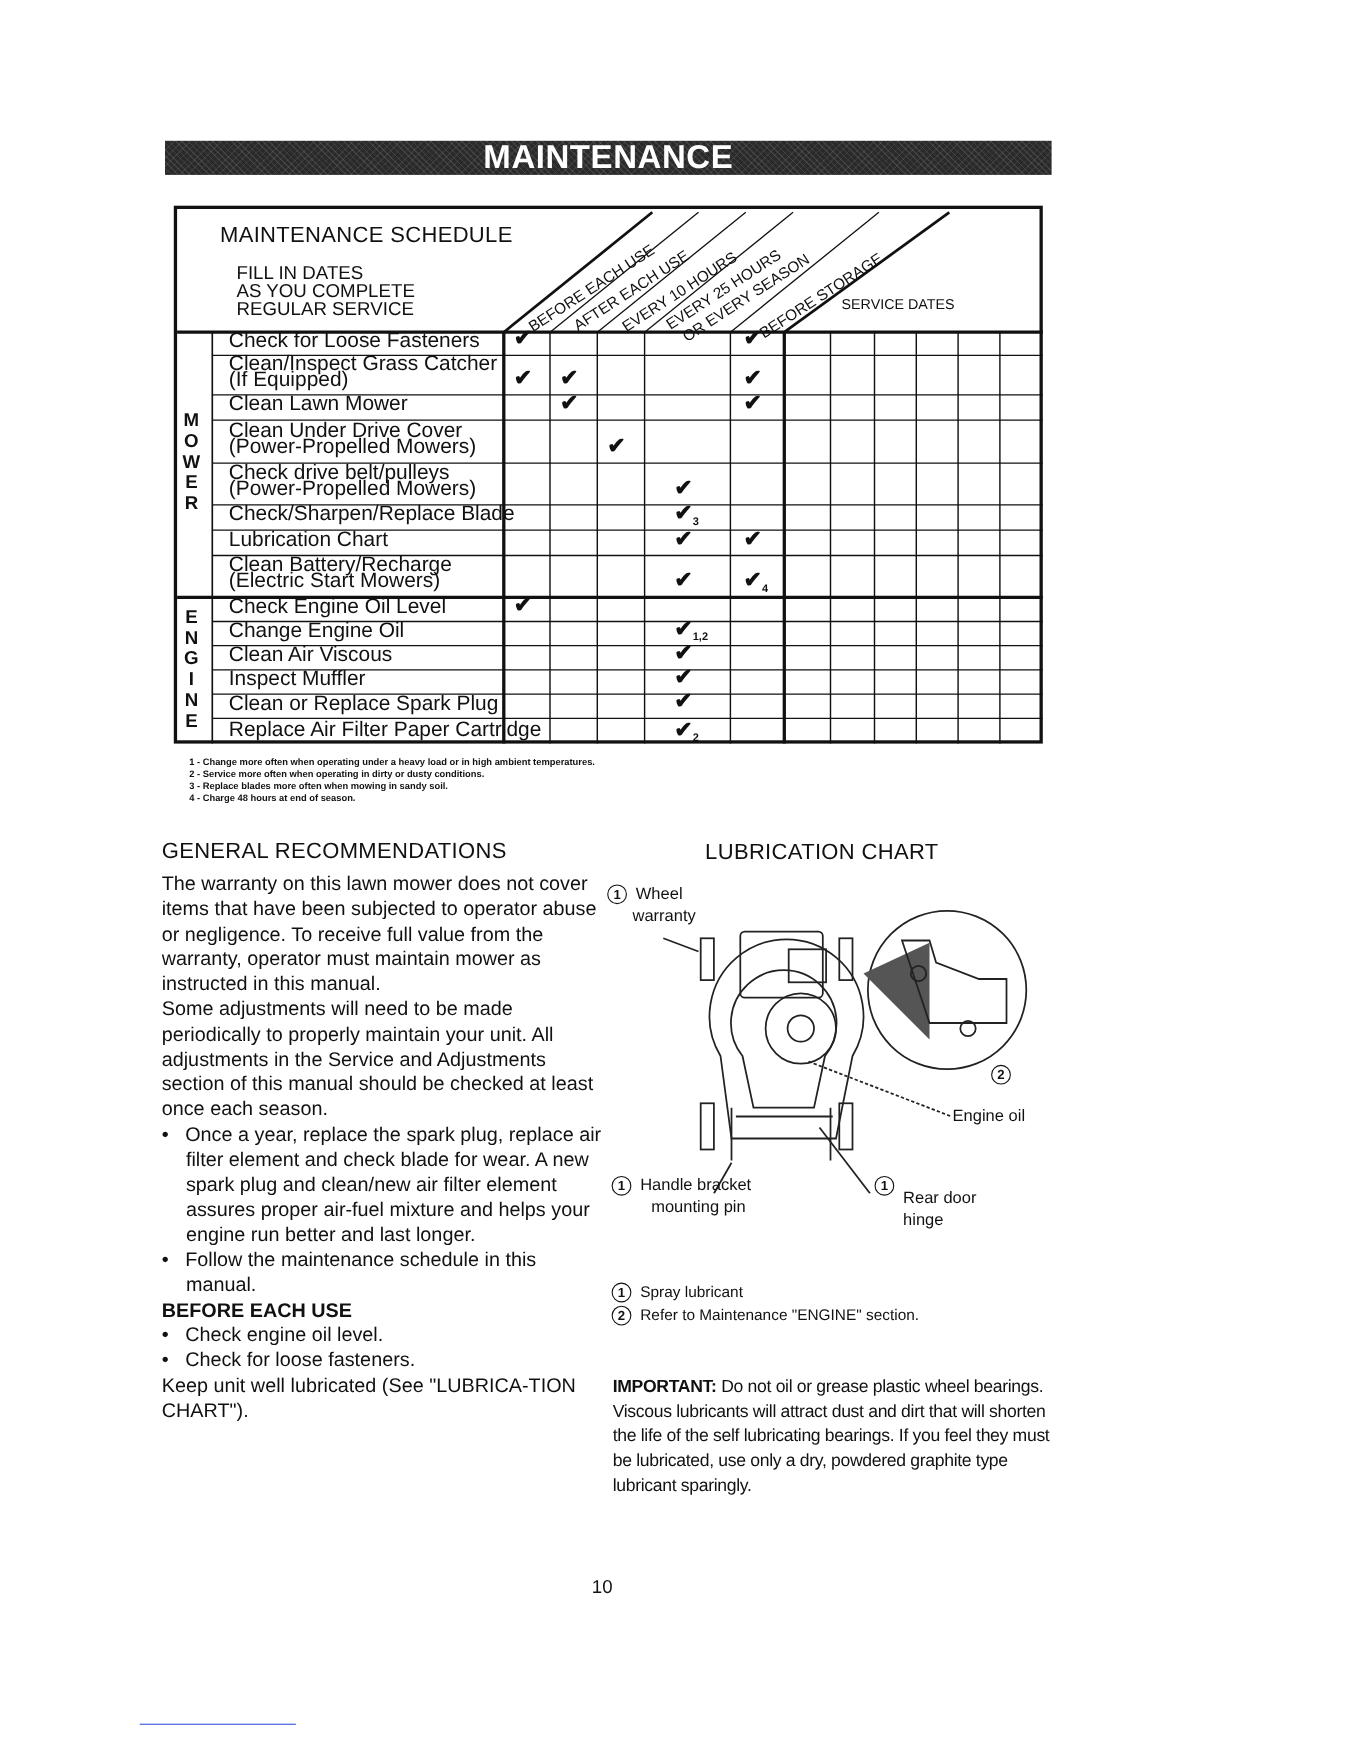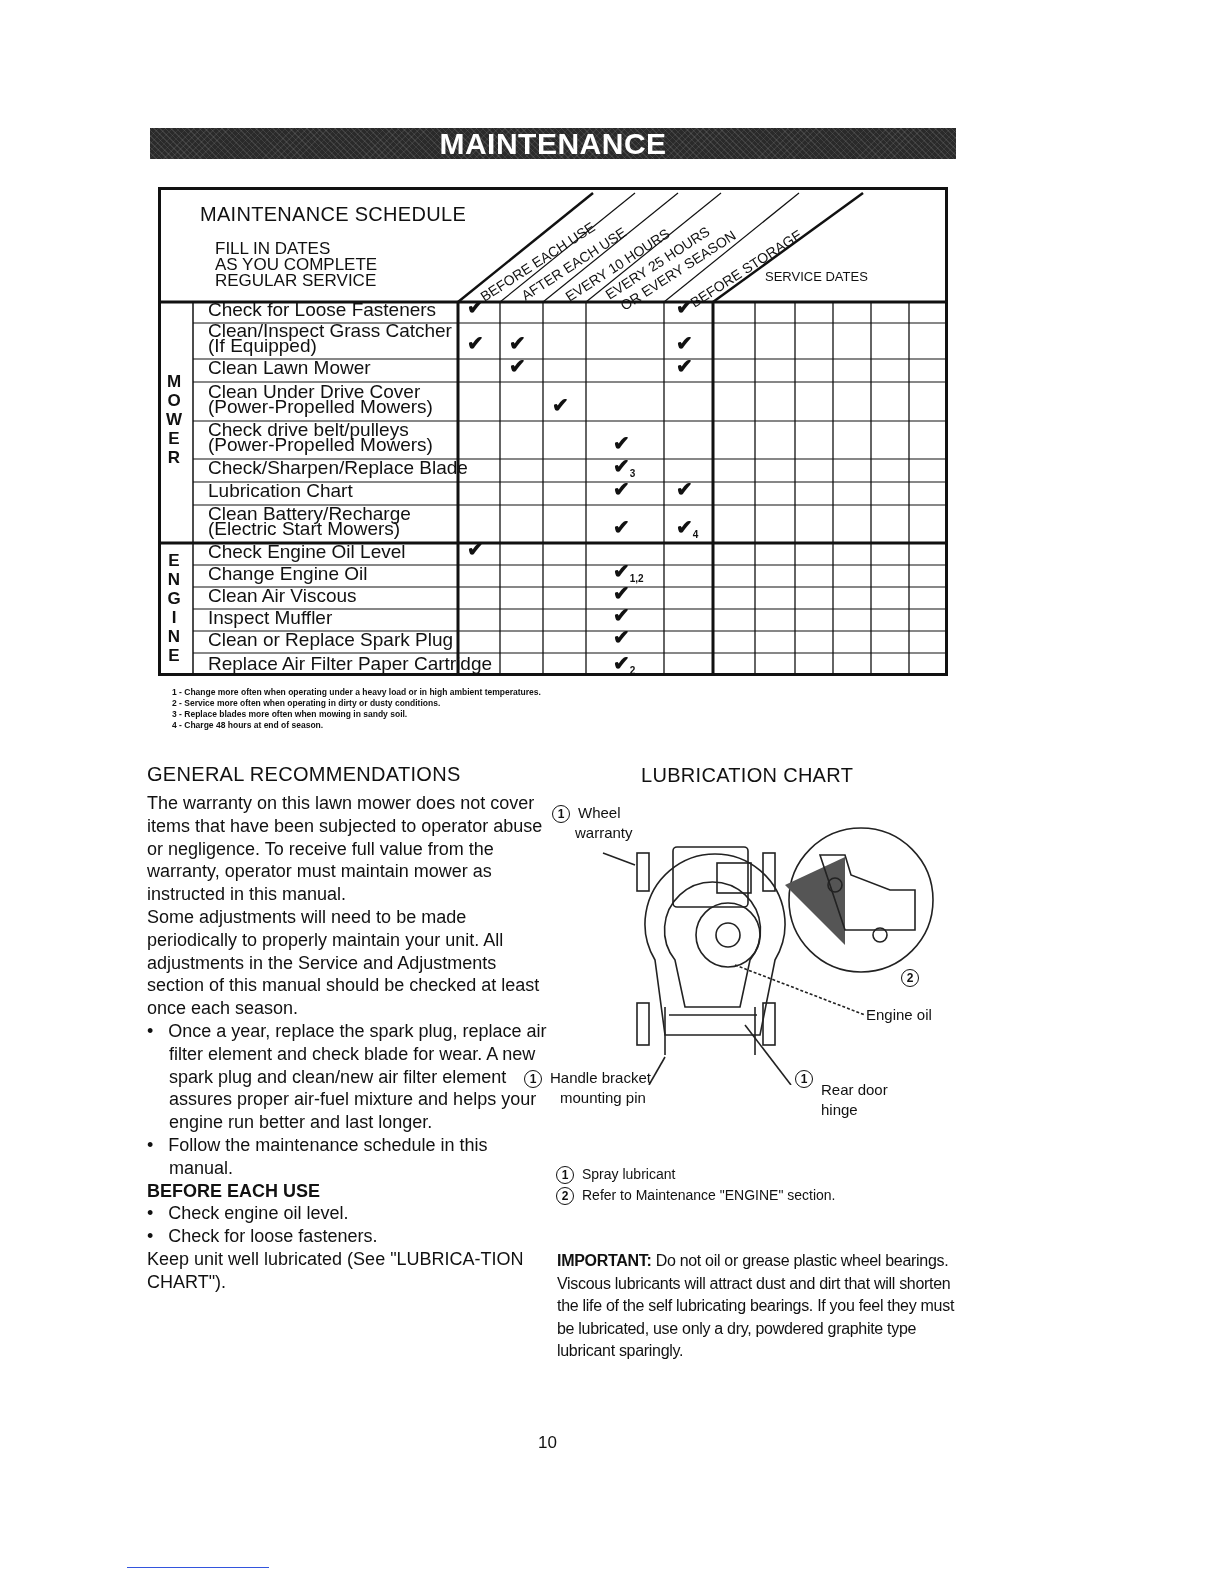--- a/index.html
+++ b/index.html
@@ -217,21 +217,21 @@
 </svg>
 
 <div class="callout" style="left:552px;top:803px">
   <span class="circ">1</span><span>Wheel</span><br>
   <span style="padding-left:23px">warranty</span>
 </div>
 <div class="callout" style="left:901px;top:967px">
   <span class="circ">2</span>
 </div>
 <div class="callout" style="left:866px;top:1005px">Engine oil</div>
-<div class="callout" style="left:524px;top:1068px">
+<div class="callout" style="left:556px;top:1068px">
   <span class="circ">1</span><span>Handle bracket</span><br>
   <span style="padding-left:36px">mounting pin</span>
 </div>
 <div class="callout" style="left:795px;top:1068px">
   <span class="circ">1</span><br>
   <span style="padding-left:26px;position:relative;top:-8px">Rear door</span><br>
   <span style="padding-left:26px;position:relative;top:-8px">hinge</span>
 </div>
 
 <div class="callout" style="left:556px;top:1164px;font-size:14px">

